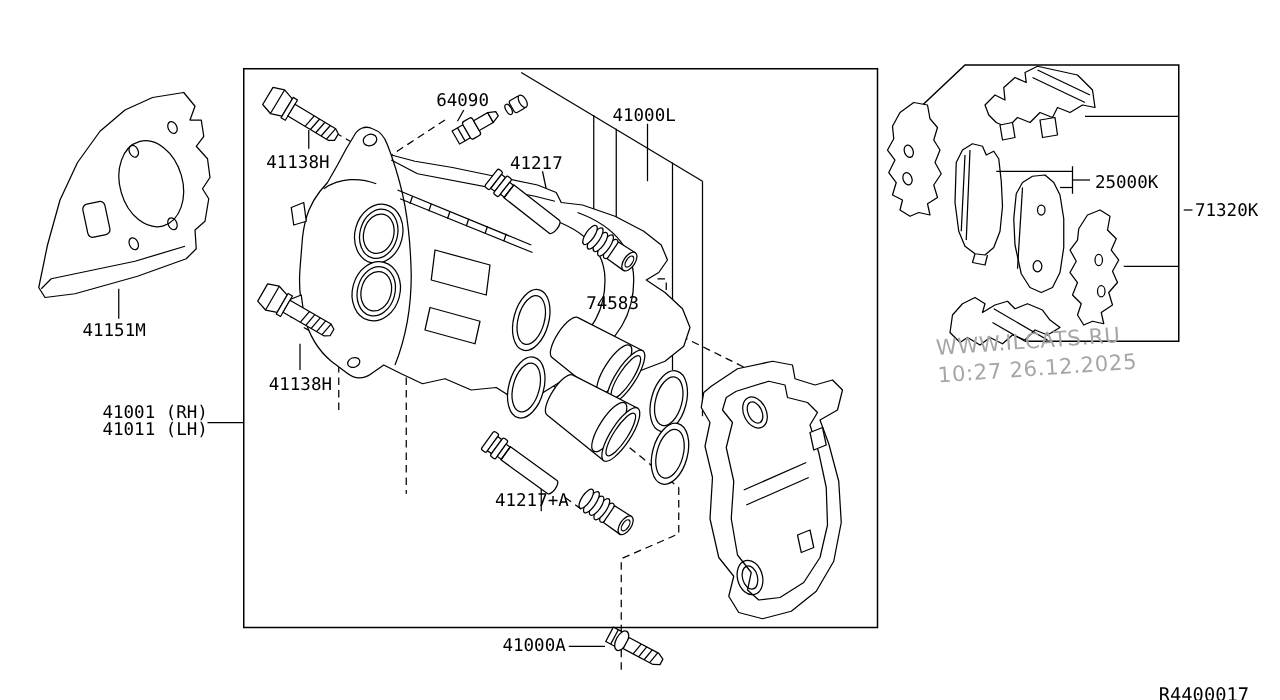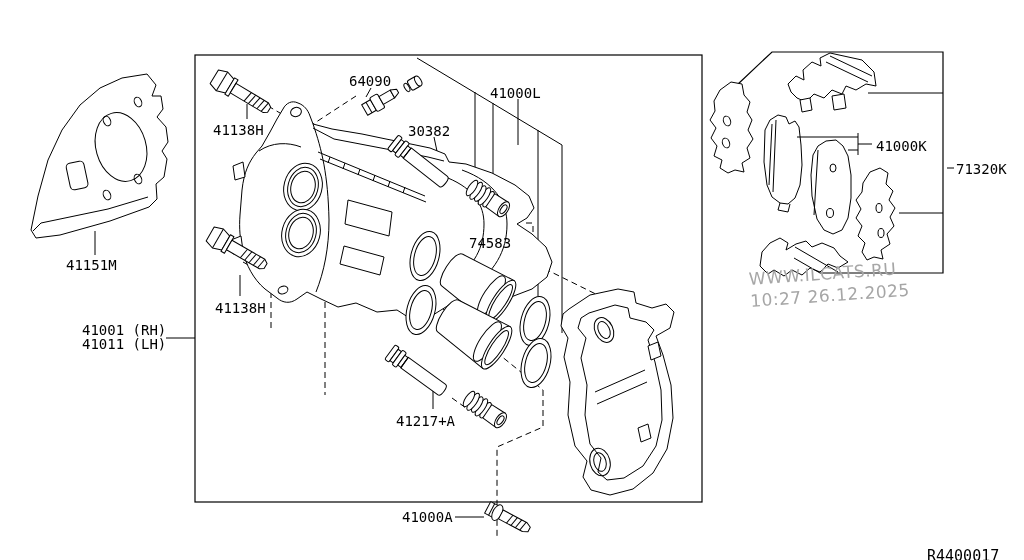--- a/index.html
+++ b/index.html
@@ -232,26 +232,26 @@
     <path d="M820,273 L794,258"></path>
   </g>
 </svg>
 
 <div class="lbl" style="left:66px;top:257px">41151M</div>
 <div class="lbl" style="left:82px;top:322px">41001 (RH)</div>
 <div class="lbl" style="left:82px;top:336px">41011 (LH)</div>
 <div class="lbl" style="left:213px;top:122px">41138H</div>
 <div class="lbl" style="left:215px;top:300px">41138H</div>
 <div class="lbl" style="left:349px;top:73px">64090</div>
-<div class="lbl" style="left:408px;top:123px">30382</div>
+<div class="lbl" style="left:408px;top:123px">41217</div>
 <div class="lbl" style="left:490px;top:85px">41000L</div>
 <div class="lbl" style="left:469px;top:235px">74583</div>
-<div class="lbl" style="left:396px;top:413px">41217+A</div>
+<div class="lbl" style="left:396px;top:393px">41217+A</div>
 <div class="lbl" style="left:402px;top:509px">41000A</div>
-<div class="lbl" style="left:876px;top:138px">41000K</div>
+<div class="lbl" style="left:876px;top:138px">25000K</div>
 <div class="lbl" style="left:956px;top:161px">71320K</div>
 
 <div class="watermark">
   <div>WWW.ILCATS.RU</div>
   <div>10:27 26.12.2025</div>
 </div>
 
 <div class="ref">R4400017</div>
 
 </div>

